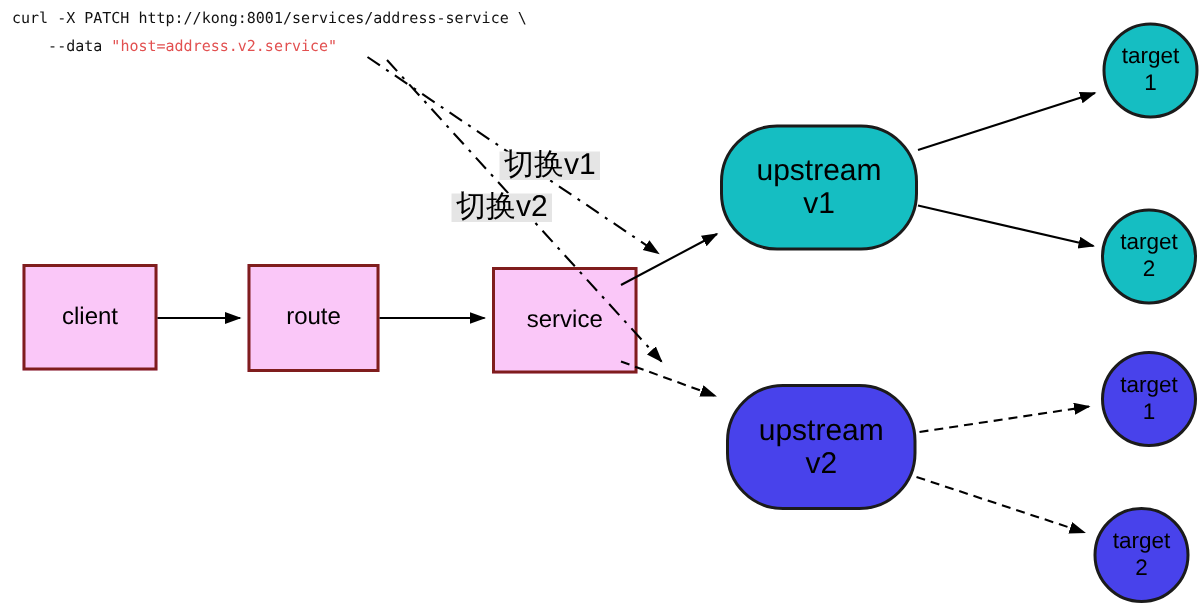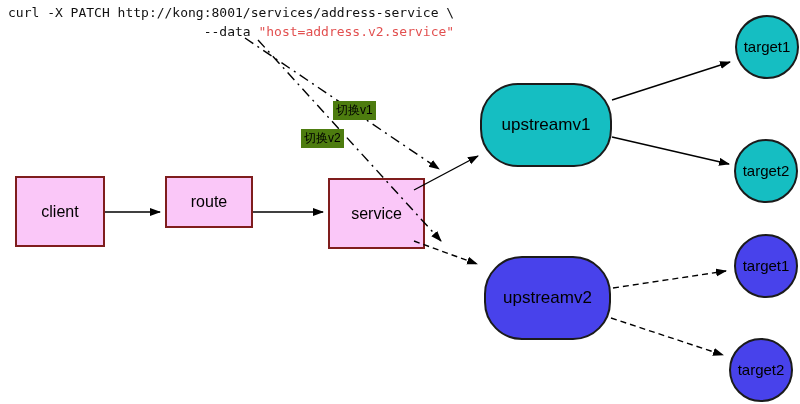--- a/index.html
+++ b/index.html
@@ -3,49 +3,49 @@
 <meta charset="utf-8">
 <style>
   html,body { margin:0; padding:0; background:#ffffff; }
   .canvas {
     position:relative; width:800px; height:404px; background:#ffffff;
     font-family:"Liberation Sans", sans-serif; overflow:hidden;
   }
   .code {
     position:absolute; left:8px; top:3px; margin:0;
     font-family:"DejaVu Sans Mono","Liberation Mono",monospace;
-    font-size:13px; line-height:19px; color:#111; white-space:pre;text-align:right;
+    font-size:10px; line-height:19px; color:#111; white-space:pre;
   }
   .code .red { color:#e25050; }
   .node {
-    position:absolute; display:flex; flex-direction:row;
+    position:absolute; display:flex; flex-direction:column;
     align-items:center; justify-content:center; text-align:left;
     color:#000; box-sizing:border-box;
   }
   .rect { background:#fac7f8; border:2px solid #7f1d1d; font-size:16px; }
-  .pill { border:2px solid #1b1b1b; border-radius:38px; font-size:17px; line-height:22px; }
+  .pill { border:2px solid #1b1b1b; border-radius:38px; font-size:20px; line-height:22px; }
   .teal { background:#15bec2; }
   .blue { background:#4842eb; }
   .circle { border:2px solid #1b1b1b; border-radius:50%; width:64px; height:64px; font-size:15px; line-height:18px; }
   .edges { position:absolute; left:0; top:0; pointer-events:none; }
   .edge-label {
-    position:absolute; background:#4d7c0f; font-size:12px;
+    position:absolute; background:#e5e5e5; font-size:20px;
     padding:0 3px; color:#000; line-height:19px;
   }
 </style>
 </head>
 <body>
 
 <div class="canvas">
 
   <div class="node rect" style="left:15px;top:176px;width:90px;height:71px">
     <div>client</div>
   </div>
 
-  <div class="node rect" style="left:165px;top:176px;width:88px;height:52px">
+  <div class="node rect" style="left:165px;top:176px;width:88px;height:72px">
     <div>route</div>
   </div>
 
   <div class="node rect" style="left:328px;top:178px;width:97px;height:71px">
     <div>service</div>
   </div>
 
   <div class="node pill teal" style="left:480px;top:83px;width:132px;height:84px">
     <div>upstream</div>
     <div>v1</div>

